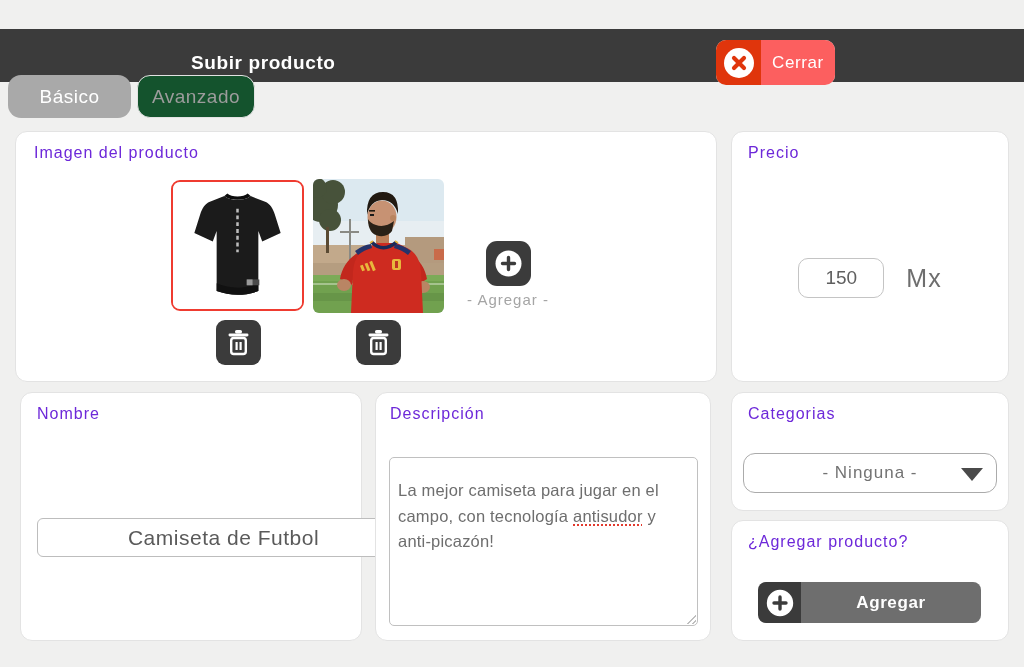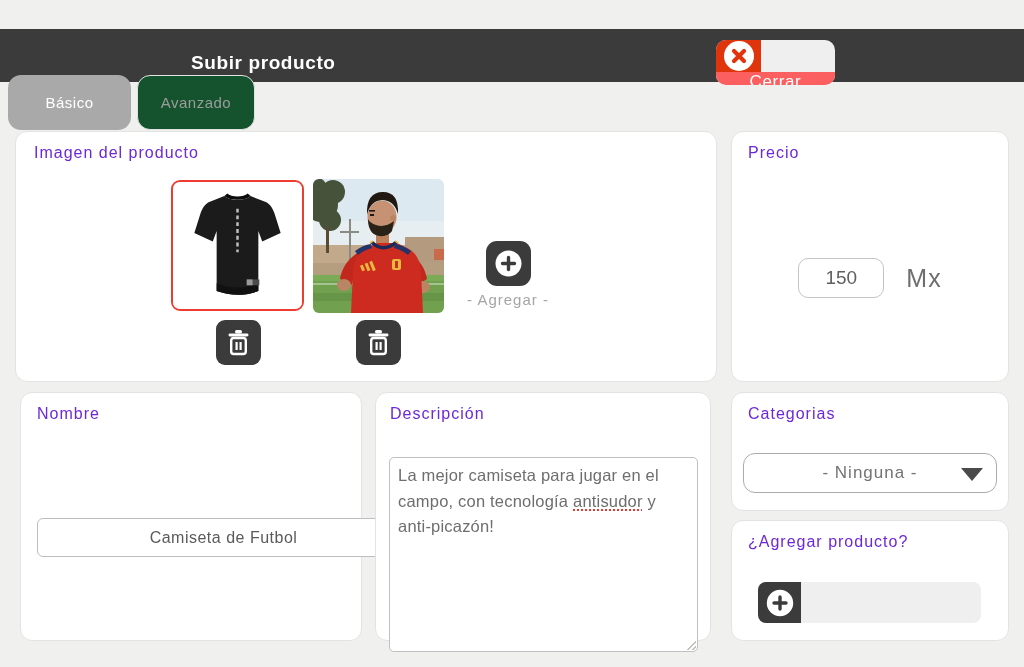--- a/index.html
+++ b/index.html
@@ -11,34 +11,34 @@
   }
   
   .topbar { position:absolute; left:0; top:0; width:1024px; height:53px; background:#3b3b3b;margin-top:29px; }
   .topbar-title {
     position:absolute; left:191px; top:23px; color:#ffffff;
     font-size:19px; font-weight:600; letter-spacing:0.6px;
   }
   .close-btn {
     position:absolute; left:716px; top:11px; width:119px; height:45px;
     display:flex; border:none; border-radius:10px; overflow:hidden;
-    cursor:pointer; padding:0; font-family:inherit;flex-direction:column;
+    cursor:pointer; padding:0; font-family:inherit;
   }
   .close-btn .seg-icon {
     width:45px; background:#e0350c; display:flex; align-items:center; justify-content:center;
   }
   .close-btn .seg-label {
     flex:1; background:#fc5f5f; color:#fff; font-size:17px; letter-spacing:0.6px;
     display:flex; align-items:center; justify-content:center;
   }
   
   .tab {
-    position:absolute; top:75px; height:55px; border-radius:13px;
-    display:flex; align-items:center; justify-content:center;
-    font-size:15px; letter-spacing:0.5px; cursor:pointer;
+    position:absolute; top:75px; height:43px; border-radius:13px;
+    display:flex; align-items:center; justify-content:center;
+    font-size:19px; letter-spacing:0.5px; cursor:pointer;
     border:1px solid transparent; font-family:inherit;
   }
   .tab-basico { left:8px; width:123px; background:#a9a9a9; color:#ffffff; }
   .tab-avanzado { left:137px; width:118px; background:#14532d; color:#9c9c9c; border-color:#e2e2e2; }
   
   .panel {
     position:absolute; background:#ffffff; border:1px solid #e3e3e3; border-radius:12px;
   }
   .panel-label {
     position:absolute; left:16px; top:12px; color:#6d28d9;
@@ -81,28 +81,28 @@
   .price-input {
     width:86px; height:40px; border:1px solid #c4c4c4; border-radius:10px;
     text-align:center; font-size:19px; color:#5f5f5f; font-family:inherit;
     background:#fff; outline:none;
   }
   .currency { font-size:25px; color:#6e6e6e; letter-spacing:1px; }
   
   .name-input {
     position:absolute; left:16px; top:125px; width:373px; height:39px;
     border:1px solid #bdbdbd; border-radius:6px; background:#fff;
-    text-align:center; font-size:16px; color:#5a5a5a; letter-spacing:0.5px;
+    text-align:center; font-size:21px; color:#5a5a5a; letter-spacing:0.5px;
     font-family:inherit; outline:none;
   }
   
   .desc-box {
-    position:absolute; left:13px; top:64px; width:309px; height:195px;
+    position:absolute; left:13px; top:64px; width:309px; height:169px;
     border:1px solid #c0c0c0; border-radius:5px; background:#fff;
-    padding:5px 8px; font-size:16.5px; color:#6e6e6e; line-height:1.55;
+    padding:20px 8px; font-size:16.5px; color:#6e6e6e; line-height:1.55;
     letter-spacing:0.2px; overflow:hidden; cursor:text;
   }
   .desc-box::after {
     content:""; position:absolute; right:1px; bottom:1px; width:11px; height:11px;
     background:repeating-linear-gradient(135deg, transparent 0 2px, #bfbfbf 2px 3.5px);
     clip-path:polygon(100% 0, 100% 100%, 0 100%);
   }
   .misspelled { text-decoration:underline dotted #e23a2e 2px; text-underline-offset:3px; }
   
   .select-box {
@@ -283,16 +283,17 @@
 
   <section class="panel" id="panel-submit">
     <div class="panel-label">¿Agregar producto?</div>
     <button class="submit-btn">
       <span class="seg-icon">
         <svg width="28" height="28" viewBox="0 0 28 28">
           <circle cx="14" cy="14" r="13.2" fill="#ffffff"></circle>
           <path d="M8 14 H20 M14 8 V20" stroke="#3b3b3b" stroke-width="3.4" stroke-linecap="round"></path>
         </svg>
       </span>
+      <span class="seg-label">Agregar</span>
     </button>
   </section>
 
 </div>
 
 </body></html>

